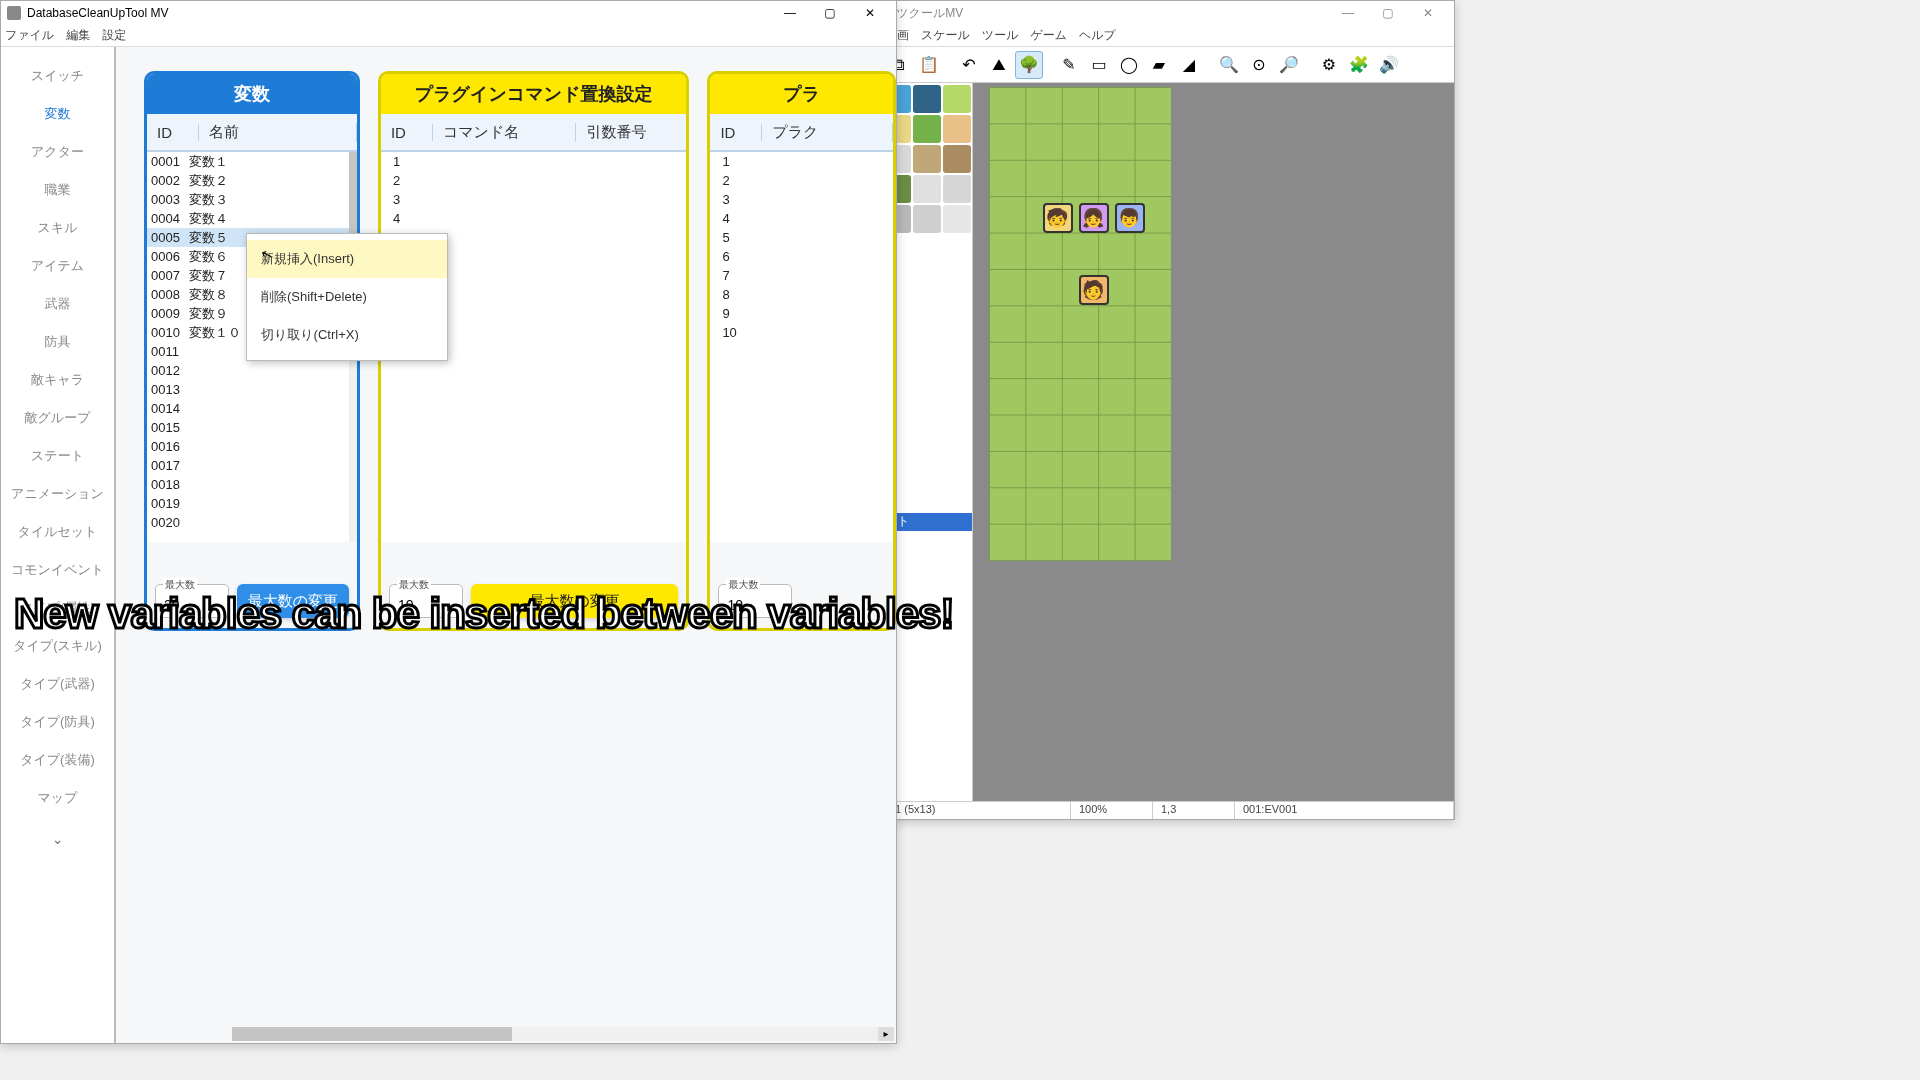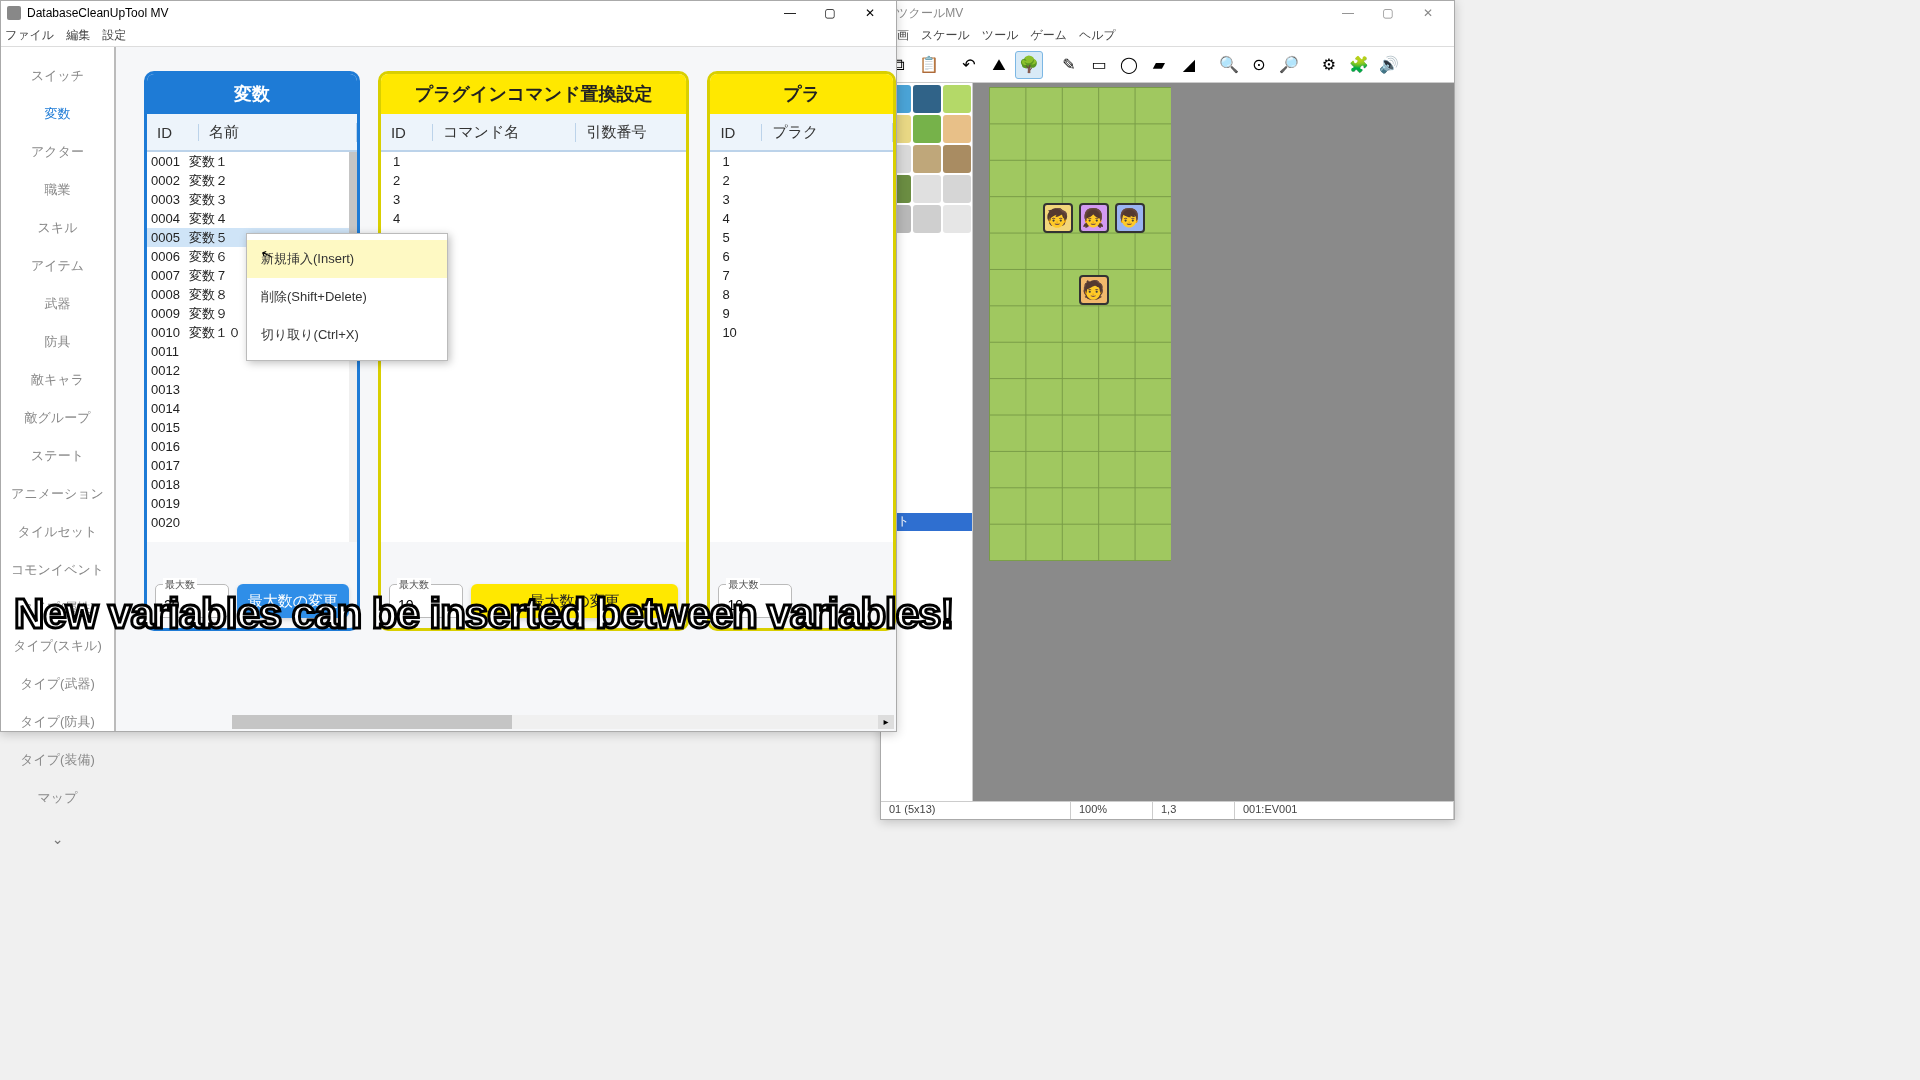--- a/index.html
+++ b/index.html
@@ -7,21 +7,21 @@
 
 .window { position: absolute; background: #fff; border: 1px solid #aaa; box-shadow: 0 2px 10px rgba(0,0,0,0.2); }
 .titlebar { height: 24px; display: flex; align-items: center; padding: 0 6px; background: #fff; font-size: 12px; }
 .titlebar .icon { width: 14px; height: 14px; background: #888; border-radius: 2px; margin-right: 6px; }
 .titlebar .spacer { flex: 1; }
 .win-btn { width: 40px; height: 24px; display: flex; align-items: center; justify-content: center; font-size: 12px; cursor: pointer; }
 
 .menubar { height: 22px; display: flex; align-items: center; padding: 0 4px; font-size: 12px; gap: 12px; border-bottom: 1px solid #ddd; color: #444; }
 
 
-#dbtool { left: 0; top: 0; width: 897px; height: 732px; z-index: 10; }
+#dbtool { left: 0; top: 0; width: 897px; height: 1044px; z-index: 10; }
 #dbtool .body { position: absolute; top: 46px; left: 0; right: 0; bottom: 0; display: flex; background: #f6f7f9; }
 .sidebar { width: 115px; border-right: 2px solid #bbb; background: #fff; display: flex; flex-direction: column; align-items: center; padding-top: 20px; gap: 20px; font-size: 13px; color: #888; }
 .sidebar .item { cursor: pointer; }
 .sidebar .item.active { color: #1e7bd6; }
 .sidebar .expand { margin-top: 4px; font-size: 14px; color: #777; }
 
 .content { flex: 1; overflow: hidden; position: relative; padding: 24px 0 10px 28px; }
 .panels { display: flex; gap: 18px; height: 560px; }
 
 .panel { border: 3px solid; border-radius: 10px; display: flex; flex-direction: column; overflow: hidden; }

